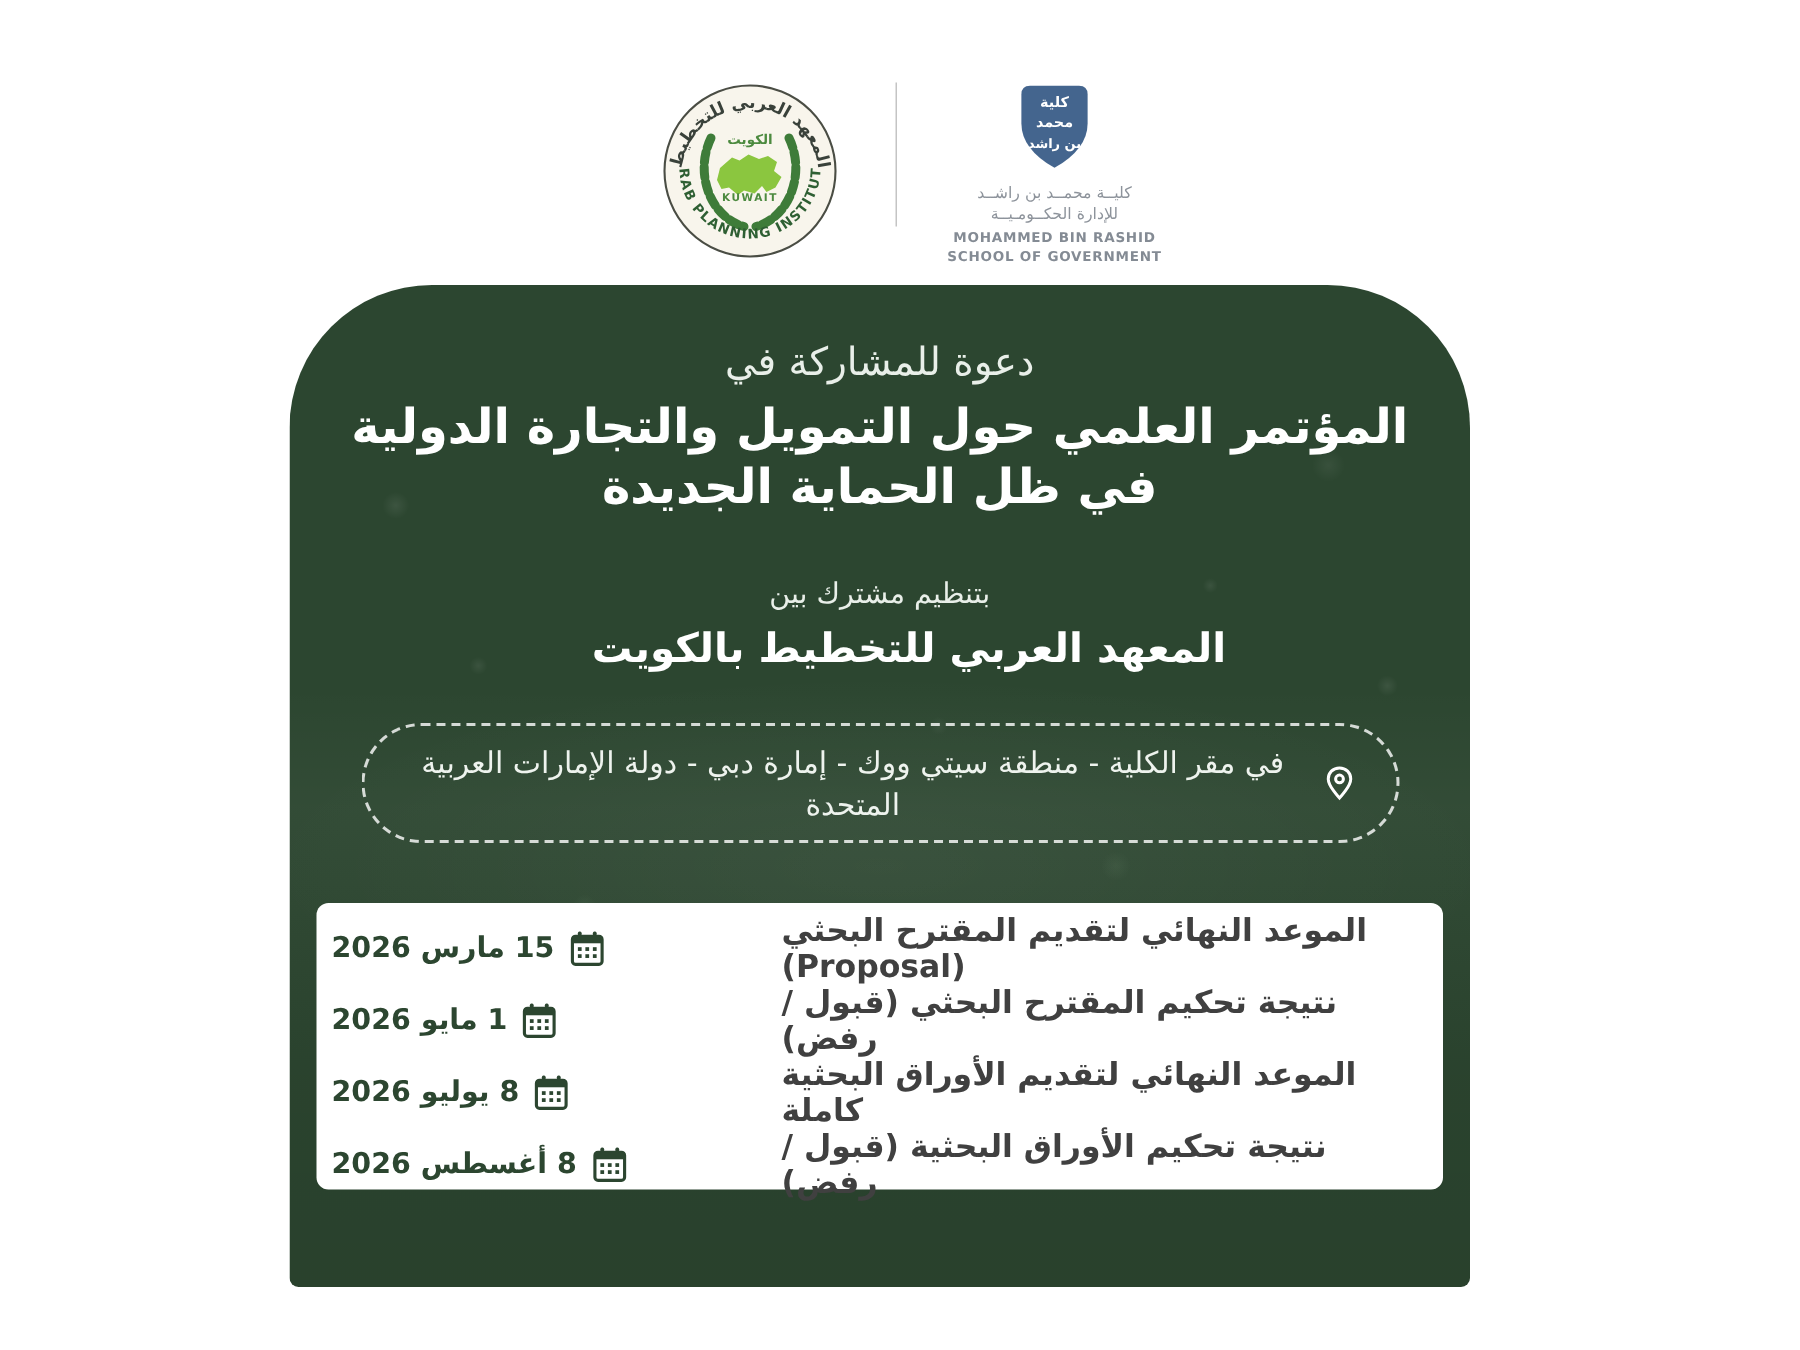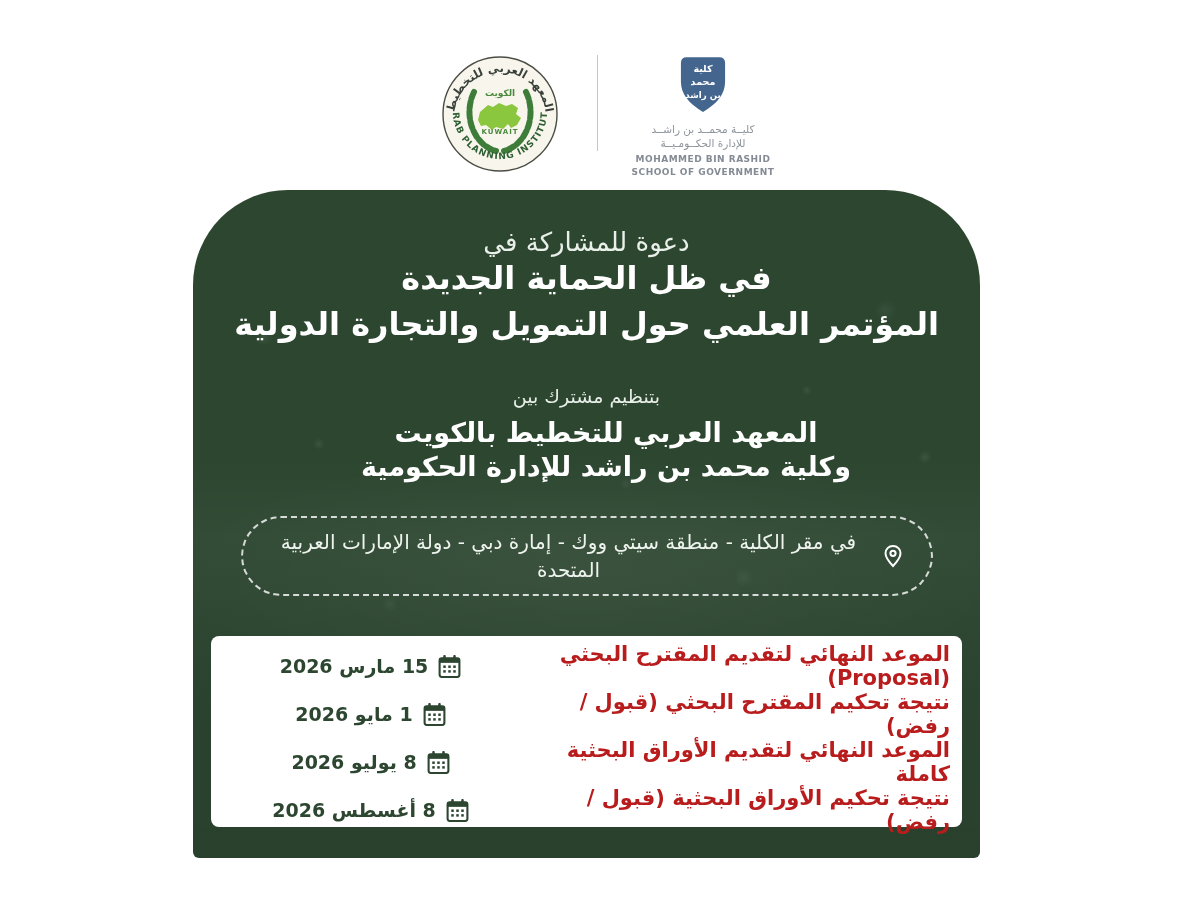--- a/index.html
+++ b/index.html
@@ -45,22 +45,22 @@
     border:2px dashed rgba(255,255,255,.8);border-radius:42px;
     padding:10px 26px;display:flex;flex-direction:row;gap:4px;}
   .venue-row{display:flex;align-items:center;justify-content:flex-start;gap:12px;
     font-size:20px;line-height:28px;color:#eef3ee;}
   .venue-row .vicon{flex:0 0 auto;display:flex;align-items:center;}
 
   
   .deadlines{margin:40px auto 0;width:751px;height:191px;background:#ffffff;border-radius:8px;
     box-sizing:border-box;padding:6px 10px;display:flex;flex-direction:column;justify-content:space-around;}
   .dl-row{display:flex;align-items:center;direction:rtl;}
-  .dl-label{flex:1;text-align:right;font-size:21px;font-weight:bold;color:#b91c1c;padding-right:2px;}
-  .dl-date-cell{flex:0 0 300px;display:flex;align-items:center;justify-content:center;gap:9px;direction:rtl;}
+  .dl-label{flex:1;text-align:left;font-size:21px;font-weight:bold;color:#404040;padding-right:2px;}
+  .dl-date-cell{flex:0 0 300px;display:flex;align-items:center;justify-content:flex-end;gap:9px;direction:rtl;}
   .dl-date{font-size:19px;font-weight:bold;color:#2c4630;}
   .dl-cal{flex:0 0 auto;display:flex;align-items:center;}
 </style>
 </head>
 <body>
 
 <div class="page">
 
   <div class="api-logo">
     <svg viewBox="0 0 120 120" width="120" height="128">
@@ -98,26 +98,25 @@
     </div>
     <div class="en">
       <div>MOHAMMED BIN RASHID</div>
       <div>SCHOOL OF GOVERNMENT</div>
     </div>
   </div>
 
   <div class="green-card">
 
     <div class="invite-line">دعوة للمشاركة في</div>
+    <div class="title-line first">المؤتمر العلمي حول التمويل والتجارة الدولية</div>
     <div class="title-line">في ظل الحماية الجديدة</div>
-    <div class="title-line first">المؤتمر العلمي حول التمويل والتجارة الدولية</div>
 
     <div class="org-intro">بتنظيم مشترك بين</div>
     <div class="org-line first">المعهد العربي للتخطيط بالكويت</div>
-    <div class="org-line">وكلية محمد بن راشد للإدارة الحكومية</div>
 
     <div class="venue-box">
       <div class="venue-row">
         <span class="vicon">
           <svg viewBox="0 0 24 24" width="24" height="24">
             <path d="M12 2 C7.6 2 4.5 5.2 4.5 9.3 C4.5 14.2 12 22 12 22 C12 22 19.5 14.2 19.5 9.3 C19.5 5.2 16.4 2 12 2 Z" fill="none" stroke="#ffffff" stroke-width="2"></path>
             <circle cx="12" cy="9.3" r="2.6" fill="none" stroke="#ffffff" stroke-width="2"></circle>
           </svg>
         </span>
         <span>في مقر الكلية - منطقة سيتي ووك - إمارة دبي - دولة الإمارات العربية المتحدة</span>

